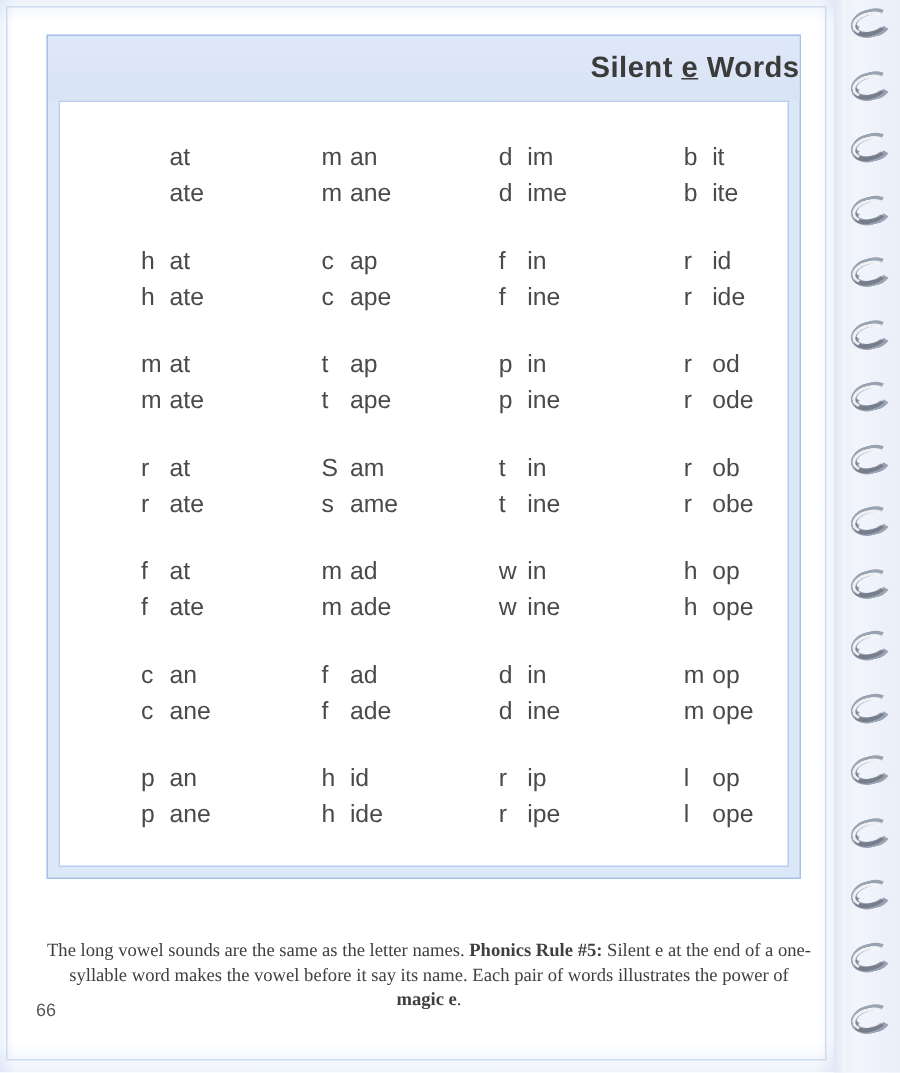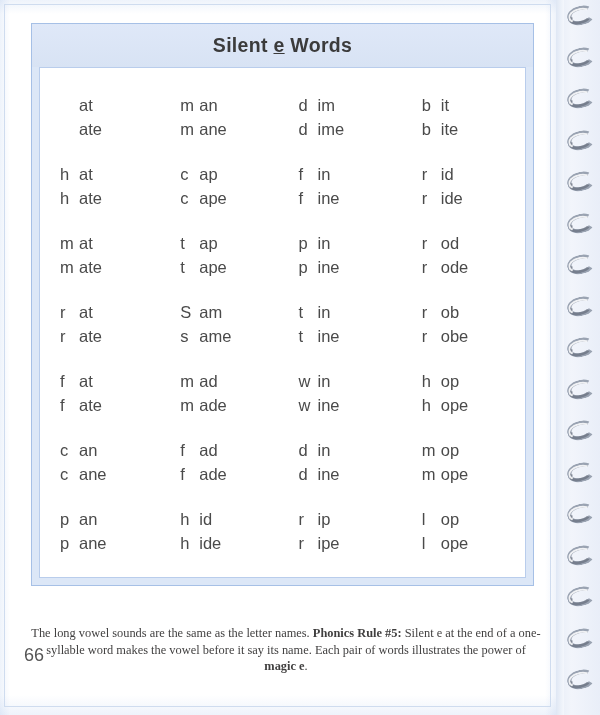--- a/index.html
+++ b/index.html
@@ -47,21 +47,21 @@
     box-sizing:border-box;
     border:1px solid #a6c0e6;
     background:#dce7f7;
     padding:0;
   }
 
   #title-band{
     height:43px;
     display:flex;
     align-items:center;
-    justify-content:center;
+    justify-content:flex-end;
     background:linear-gradient(to bottom,#dfe8f8,#d8e3f4);
   }
   #title{
     font-size:19.5px;
     font-weight:bold;
     color:#3b3b3b;
     letter-spacing:.3px;
     white-space:pre;
   }
   #title u{text-decoration:underline;text-underline-offset:1px;}
@@ -89,20 +89,21 @@
     margin:0 0 22px 0;
   }
   .pair:last-child{margin-bottom:0;}
 
   .wordline{
     font-size:16.5px;
     color:#4a4a4a;
     line-height:23.5px;
     white-space:pre;
     display:flex;
+    margin-left:34px;
   }
   .onset{
     display:inline-block;
     width:19px;
     flex:0 0 19px;
     text-align:left;
   }
   .rime{display:inline-block;}
 
   
@@ -120,23 +121,23 @@
     font-size:12.4px;
     line-height:16.5px;
     color:#403f3f;
     text-align:center;
   }
   #footer-note b{font-weight:bold;}
 
   
   #page-number{
     position:absolute;
-    left:24px;top:645px;
+    left:24px;top:666px;
     font-family:"Liberation Sans", sans-serif;
-    font-size:18px;
+    font-size:12px;
     color:#555555;
   }
 
   
   #binding{
     position:absolute;
     left:556px;top:0;
     width:44px;height:715px;
     background:linear-gradient(to right,#e6ecf7 0%,#f2f5fb 35%,#e9eef8 100%);
   }

